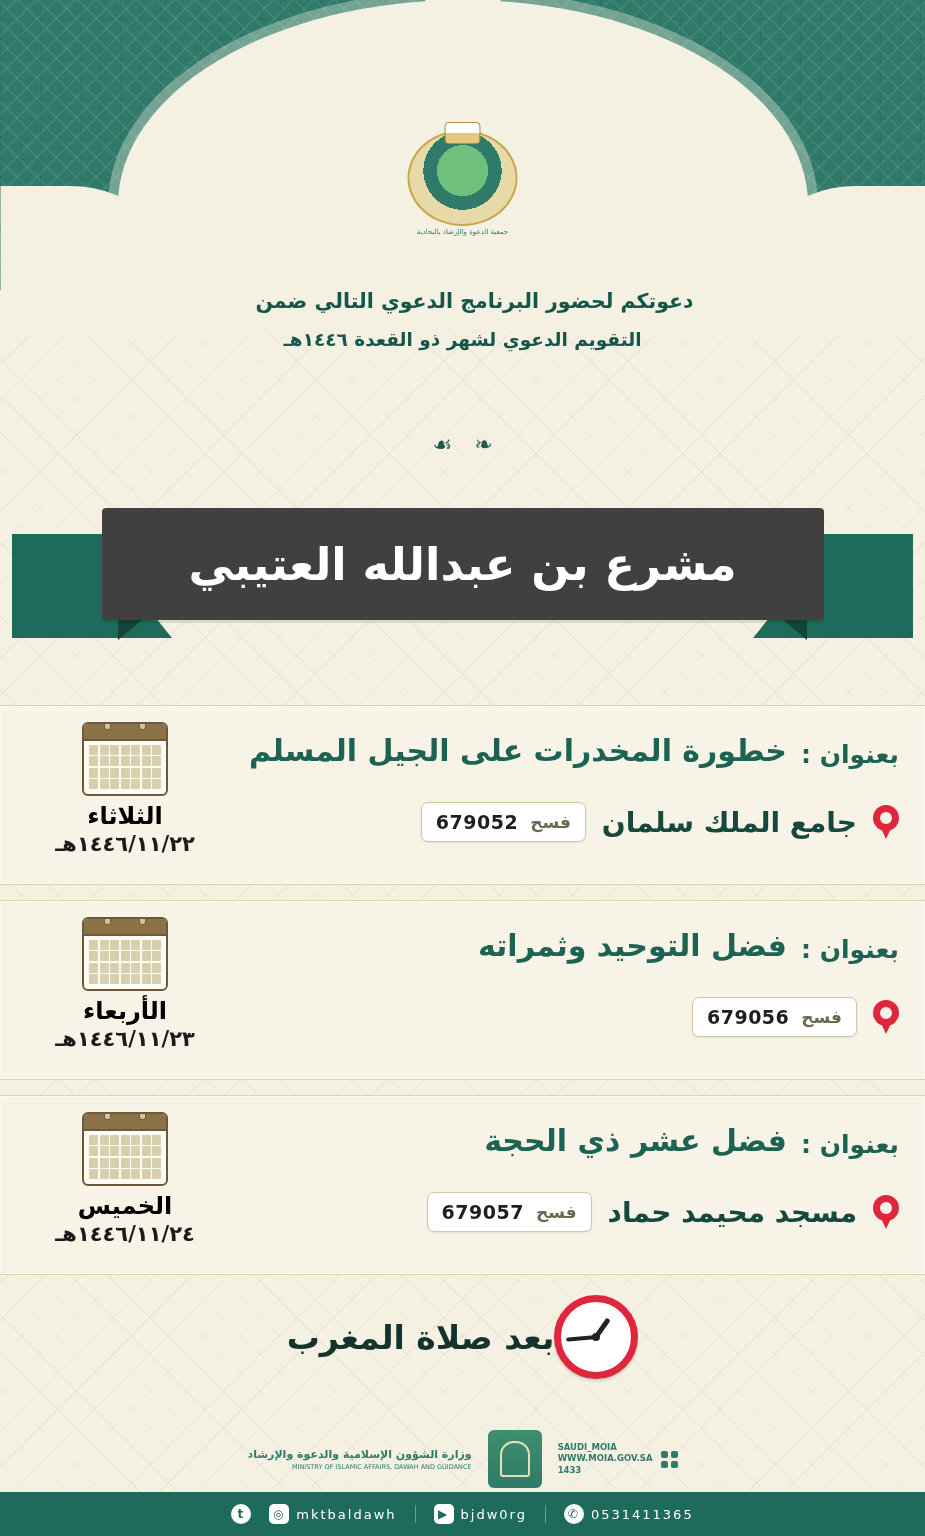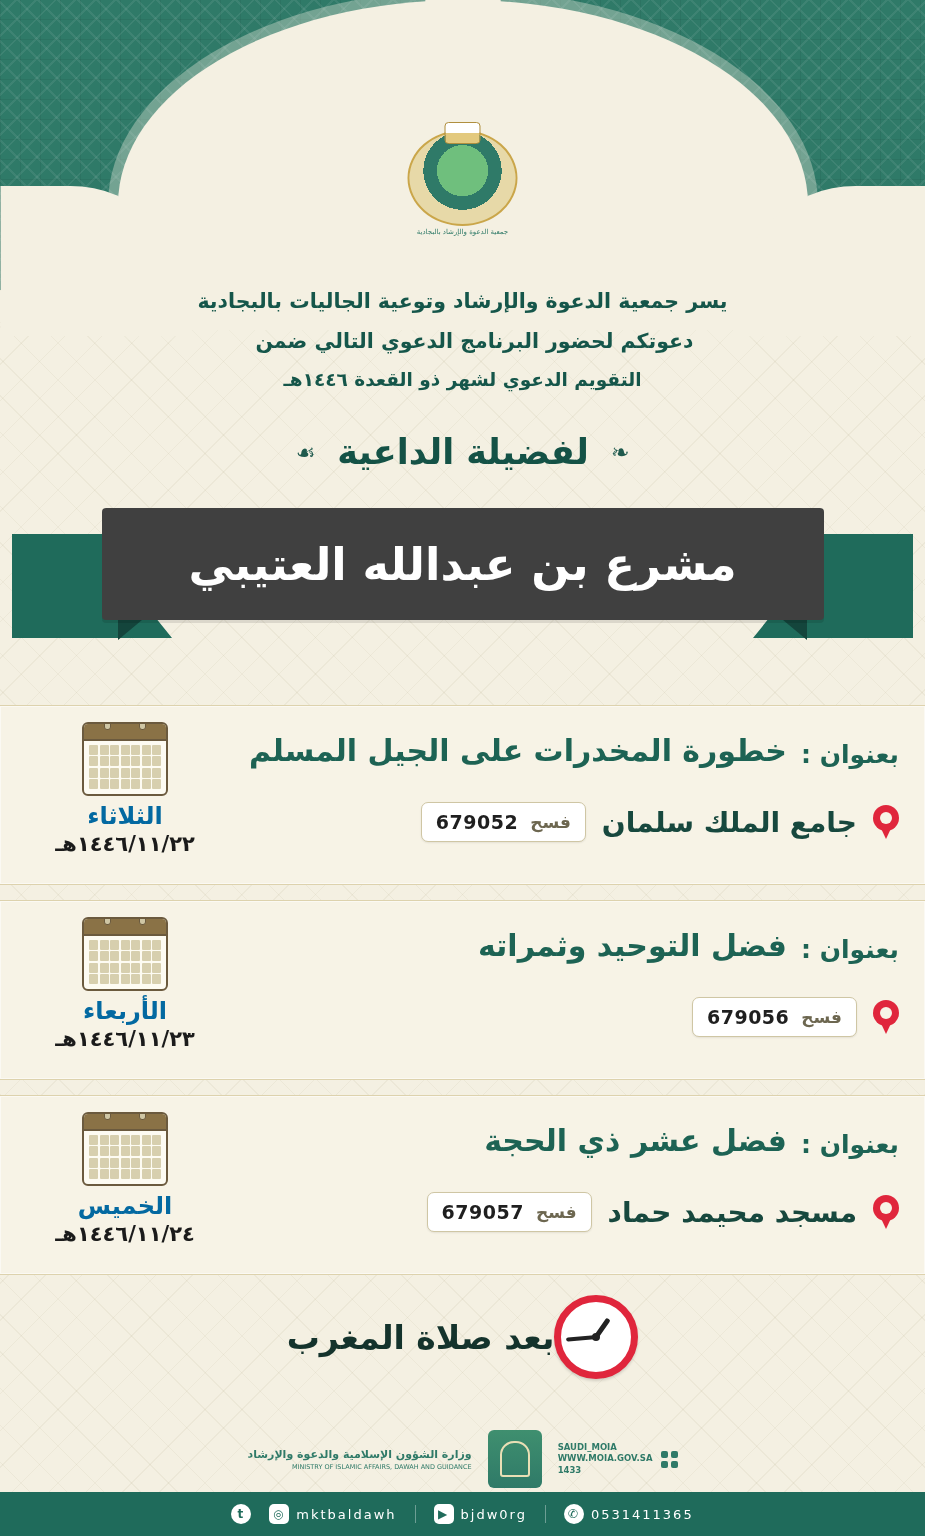--- a/index.html
+++ b/index.html
@@ -213,21 +213,21 @@
     background: #cfc6a4; border: 1px solid #6b5a3e;
   }
   .cal .ring.r1 { left: 20px; }
   .cal .ring.r2 { right: 20px; }
   .cal .grid {
     position: absolute; top: 21px; left: 5px; right: 5px; bottom: 5px;
     display: grid; grid-template-columns: repeat(7, 1fr); grid-auto-rows: 1fr; gap: 1.5px;
   }
   .cal .grid i { background: #d7cfae; display: block; border-radius: 1px; }
   .day {
-    font-size: 24px; font-weight: bold; color: #0369a1; letter-spacing: 1px;
+    font-size: 24px; font-weight: bold; color: #000000; letter-spacing: 1px;
   }
   .date {
     font-size: 21px; font-weight: bold; color: #1b1b1b; letter-spacing: .5px; margin-top: 2px;
   }
 
   
   .time-row {
     position: absolute; top: 1295px; left: 0; width: 925px;
     display: flex; align-items: center; justify-content: center; 
   }
@@ -297,28 +297,26 @@
 
 <div class="content">
 
   <div class="emblem">
     <div class="emblem-cap"></div>
     <div class="emblem-ring"></div>
     <div class="emblem-caption">جمعية الدعوة والإرشاد بالبجادية</div>
   </div>
 
   <div class="header-text">
-    <div class="l1">يسر جمعية الدعوة والإرشاد وتوعية الجاليات بالبجادية</div>
     <div class="l2">دعوتكم لحضور البرنامج الدعوي التالي ضمن</div>
     <div class="l3">التقويم الدعوي لشهر ذو القعدة ١٤٤٦هـ</div>
   </div>
 
   <div class="daiya-row">
     <span class="orn">❧</span>
-    <span class="label">لفضيلة الداعية</span>
     <span class="orn">☙</span>
   </div>
 
   <div class="ribbon-wrap">
     <div class="ribbon-tail right"></div>
     <div class="ribbon-tail left"></div>
     <div class="ribbon-fold right"></div>
     <div class="ribbon-fold left"></div>
     <div class="ribbon-main">
       <span class="name">مشرع بن عبدالله العتيبي</span>

